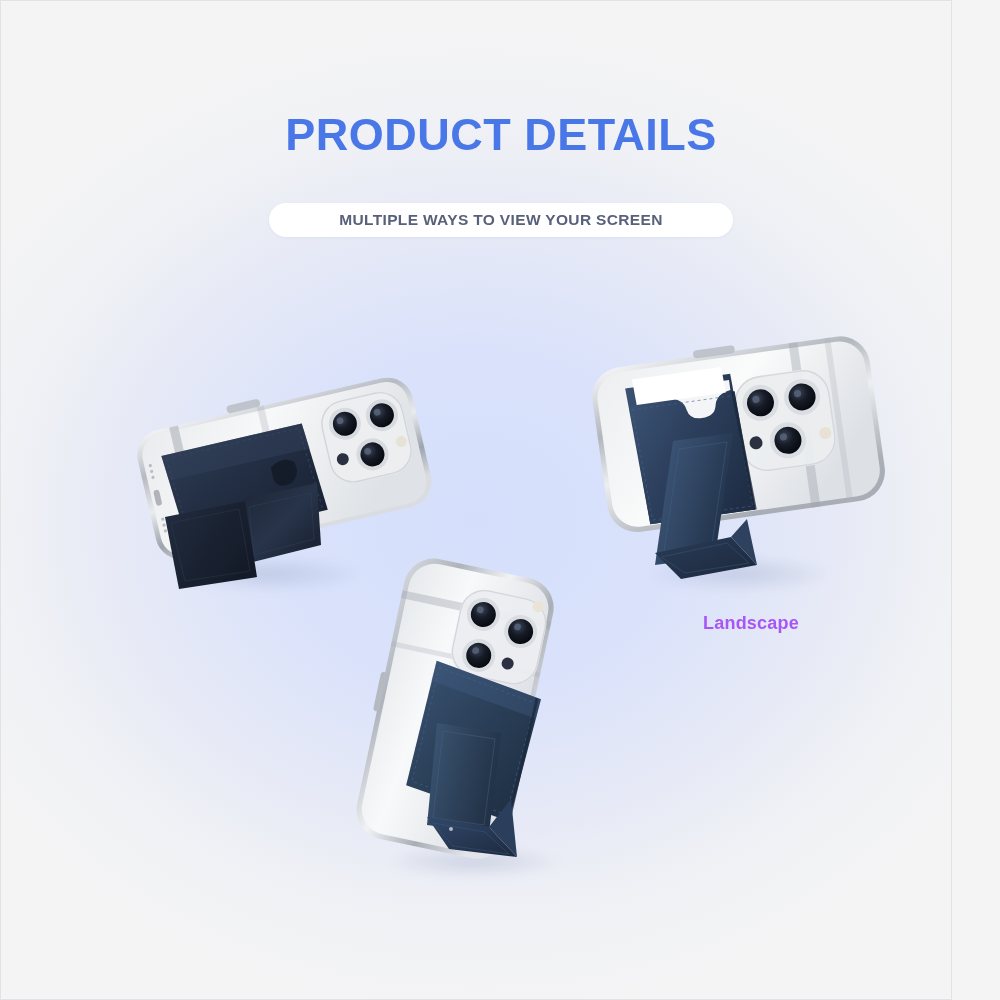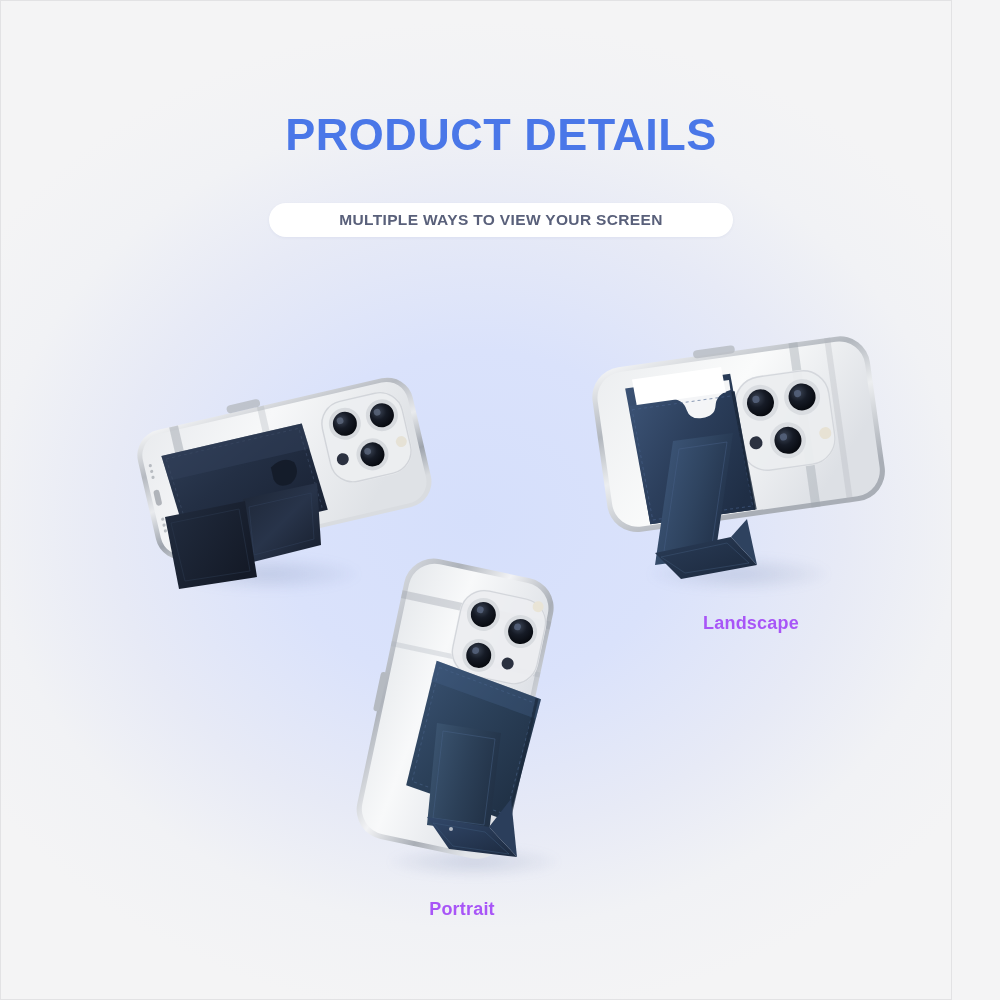--- a/index.html
+++ b/index.html
@@ -350,15 +350,14 @@
         <path d="M158 266 L186 296 L180 238 Z" fill="#2b3e5b"></path>
         <path d="M102 262 L154 271 L178 293 L122 285 Z" fill="none" stroke="#3f5a7d" stroke-width="1" opacity=".45"></path>
         <circle cx="120" cy="268" r="2" fill="#e9ecef" opacity=".7"></circle>
       </g>
     </svg>
   </div>
 
 
   <div class="caption" id="cap-floating">Landscape</div>
 
-  <div class="caption" id="cap-portrait">Portrait</div>
 
 </div>
 
 </body></html>

